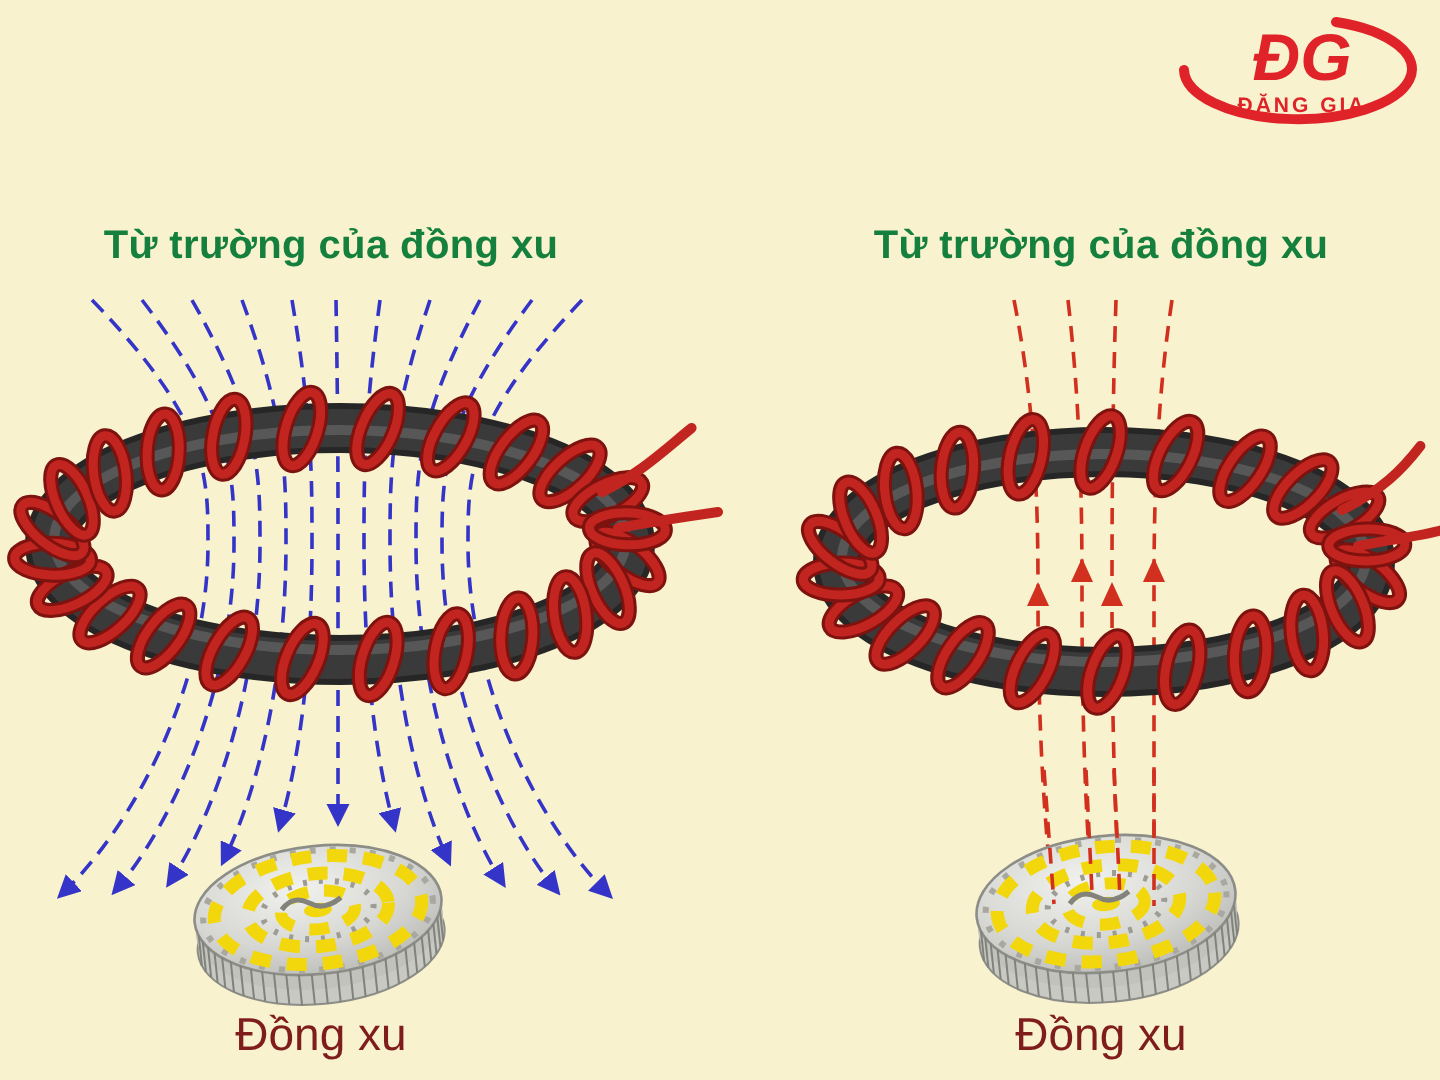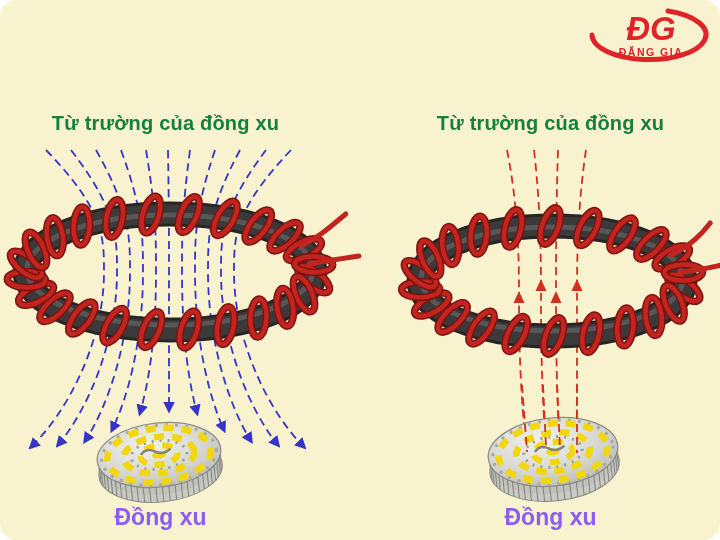--- a/index.html
+++ b/index.html
@@ -1,22 +1,22 @@
 <!DOCTYPE html>
 <html><head>
 <meta charset="utf-8">
 <style>
   html,body{margin:0;padding:0;}
   body{font-family:"Liberation Sans","DejaVu Sans",sans-serif;}
-  .stage{position:relative;width:720px;height:540px;overflow:hidden;background:#f8f2ce;border-radius:17px;}
+  .stage{position:relative;width:720px;height:540px;overflow:hidden;background:#f8f2ce;}
   svg{position:absolute;left:0;top:0;}
   .title{position:absolute;text-align:center;font-size:20px;font-weight:600;color:#15803d;letter-spacing:.2px;}
   .t-left{left:18px;top:112px;width:295px;}
   .t-right{left:403px;top:112px;width:295px;}
-  .coinlabel{position:absolute;text-align:center;font-size:23px;font-weight:700;color:#8b5cf6;}
+  .coinlabel{position:absolute;text-align:center;font-size:23px;font-weight:400;color:#7f1d1d;}
   .l-left{left:88px;top:504px;width:145px;}
   .l-right{left:478px;top:504px;width:145px;}
 </style>
 </head>
 <body>
 
 <div class="stage" id="stage" style="background: rgb(248, 242, 206);">
   <svg id="scene" width="720" height="540" viewBox="0 0 720 540">
     <defs>
       <radialGradient id="coinFace" cx="42%" cy="32%" r="80%">

